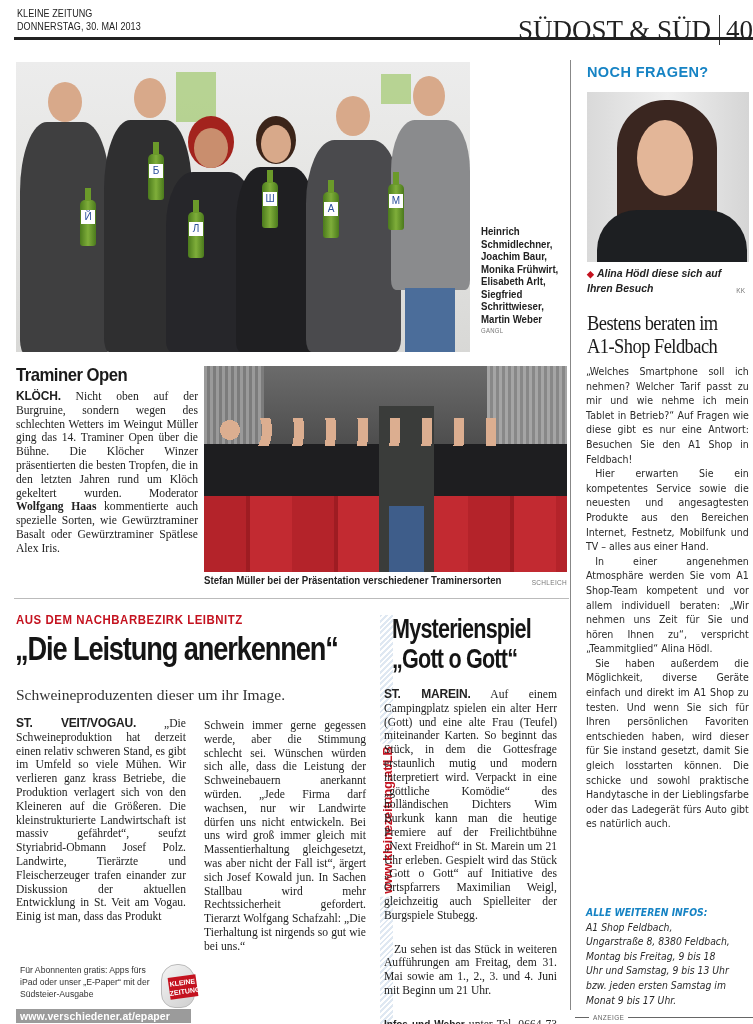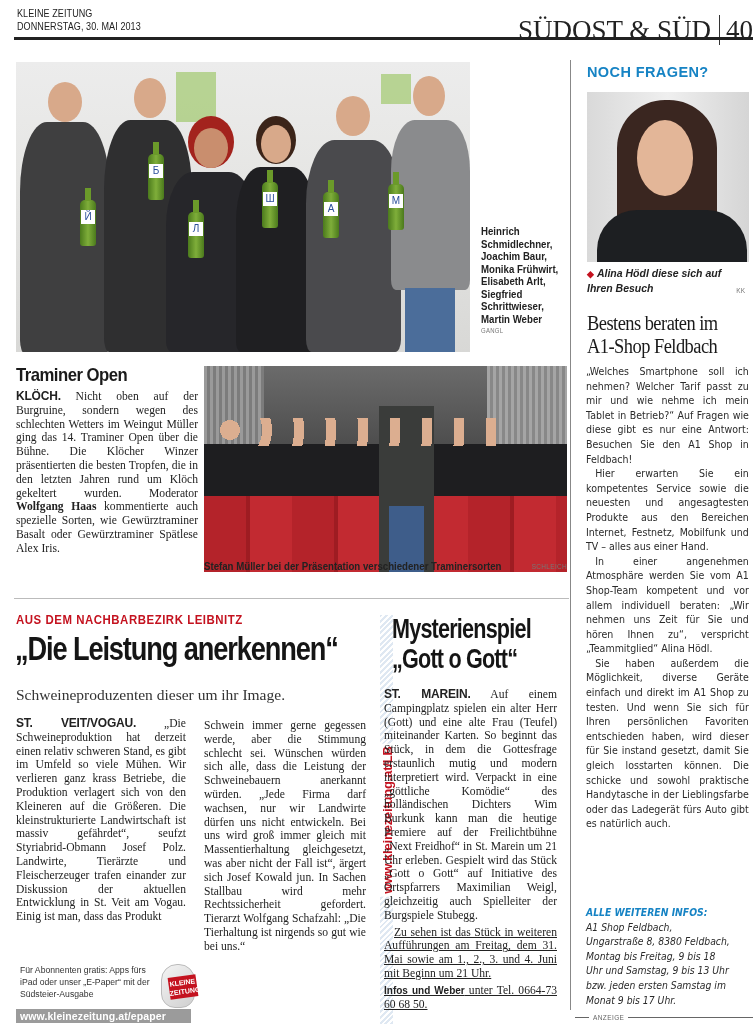--- a/index.html
+++ b/index.html
@@ -27,21 +27,21 @@
   
   .cap1 { left: 481px; top: 225px; width: 85px; font-family: "Liberation Sans", sans-serif; font-weight: bold; font-size: 10.5px; line-height: 12.5px; color: #222; transform: scaleX(0.92); transform-origin: left top; }
   .credit { font-family: "Liberation Sans", sans-serif; font-size: 6.5px; color: #777; letter-spacing: 0.3px; font-weight: normal; }
 
   
   .h-traminer { left: 16px; top: 364px; font-family: "Liberation Sans", sans-serif; font-weight: bold; font-size: 19px; letter-spacing: -0.6px; color: #1a1a1a; transform: scaleX(0.88); transform-origin: left top; }
   .body-serif { font-family: "Liberation Serif", serif; font-size: 11.6px; line-height: 13.8px; text-align: justify; hyphens: manual; color: #222; }
   .dateline { font-family: "Liberation Sans", sans-serif; font-weight: bold; font-size: 12px; letter-spacing: -0.2px; }
   .col-traminer { left: 16px; top: 390px; width: 182px; }
 
-  .cap2 { left: 204px; top: 560px; width: 363px; display: flex; justify-content: space-between; align-items: center; }
+  .cap2 { left: 204px; top: 574px; width: 363px; display: flex; justify-content: space-between; align-items: flex-end; }
   .cap2 .t { font-family: "Liberation Sans", sans-serif; font-weight: bold; font-size: 10.5px; color: #222; transform: scaleX(0.92); transform-origin: left; white-space: nowrap; }
 
   .divider-h { left: 14px; top: 598px; width: 555px; height: 1px; background: #bbb; }
 
   
   .kicker { left: 16px; top: 612px; font-family: "Liberation Sans", sans-serif; font-weight: bold; font-size: 13px; color: #c4121f; letter-spacing: 0.6px; transform: scaleX(0.88); transform-origin: left top; white-space: nowrap; }
   .h-leistung { left: 15px; top: 629px; font-family: "Liberation Sans", sans-serif; font-weight: bold; font-size: 34px; letter-spacing: -1.4px; color: #151515; transform: scaleX(0.80); transform-origin: left top; white-space: nowrap; }
   .sub-leistung { left: 16px; top: 686px; font-family: "Liberation Serif", serif; font-size: 15.5px; color: #333; white-space: nowrap; }
   .col-l1 { left: 16px; top: 717px; width: 170px; }
   .col-l2 { left: 204px; top: 719px; width: 162px; }
@@ -54,21 +54,21 @@
   .promo .tag { position: absolute; left: 153px; top: 14px; width: 28px; height: 22px; background: #c4121f; color: #fff; font-family: "Liberation Sans", sans-serif; font-weight: bold; font-size: 7px; line-height: 9px; text-align: center; padding-top: 2px; transform: rotate(-8deg); }
 
   
   .strip { left: 380px; top: 615px; width: 13px; height: 409px; background: repeating-linear-gradient(135deg, #dfe8f2 0 2px, #ffffff 2px 4px); }
   .strip-url { left: 372px; top: 820px; width: 30px; height: 1px; }
   .strip-url span { position: absolute; left: 0; top: 0; transform: translate(-50%, -50%) rotate(-90deg); transform-origin: center; white-space: nowrap; font-family: "Liberation Sans", sans-serif; font-weight: bold; font-size: 13px; color: #c4121f; letter-spacing: -0.2px; margin-left: 15px; }
 
   
   .h-myst { left: 392px; top: 614px; font-family: "Liberation Sans", sans-serif; font-weight: bold; font-size: 27px; line-height: 30px; letter-spacing: -1px; color: #151515; transform: scaleX(0.80); transform-origin: left top; white-space: nowrap; }
   .col-myst { left: 384px; top: 688px; width: 173px; }
-  .col-myst p + p { text-indent: 10px; margin-top: 3px; text-decoration: underline; }
+  .col-myst p + p { text-indent: 10px; margin-top: 20px; }
   .infos { font-family: "Liberation Sans", sans-serif; font-weight: bold; font-size: 10px; }
 
   
   .ad-border { left: 570px; top: 60px; width: 1px; height: 950px; background: #888; }
   .ad-kicker { left: 587px; top: 64px; font-family: "Liberation Sans", sans-serif; font-weight: bold; font-size: 14.5px; color: #1683c4; letter-spacing: 0.4px; white-space: nowrap; }
   .ad-cap { left: 587px; top: 266px; width: 162px; font-family: "Liberation Sans", sans-serif; font-style: italic; font-weight: bold; font-size: 10.5px; line-height: 14px; color: #222; }
   .ad-cap .dia { color: #c4121f; font-style: normal; font-size: 9px; margin-right: 3px; }
   .ad-cap .kk { position: absolute; right: 4px; top: 18px; font-family: "Liberation Sans", sans-serif; font-size: 6.5px; font-style: normal; font-weight: normal; color: #777; }
   .ad-h { left: 587px; top: 312px; width: 166px; font-family: "Liberation Serif", serif; font-size: 20.5px; line-height: 22.5px; letter-spacing: -0.6px; color: #1a1a1a; transform: scaleX(0.9); transform-origin: left top; white-space: nowrap; }
   .ad-body { left: 586px; top: 364px; width: 163px; font-family: "DejaVu Sans", sans-serif; font-size: 10.3px; line-height: 14.6px; text-align: justify; color: #2a2a2a; transform: scaleX(0.92); transform-origin: left top; width: 177px; }
@@ -183,21 +183,21 @@
 <div class="abs sub-leistung">Schweineproduzenten dieser um ihr Image.</div>
 <div class="abs col-l1 body-serif">
   <span class="dateline">ST. VEIT/VOGAU.</span><span> „Die Schweineproduktion hat derzeit einen relativ schweren Stand, es gibt im Umfeld so viele Mühen. Wir verlieren ganz krass Betriebe, die Produktion verlagert sich von den Kleineren auf die Größeren. Die kleinstrukturierte Landwirtschaft ist massiv gefährdet“, seufzt Styriabrid-Obmann Josef Polz. Landwirte, Tierärzte und Fleischerzeuger trafen einander zur Diskussion der aktuellen Entwicklung in St. Veit am Vogau. Einig ist man, dass das Produkt</span>
 </div>
 <div class="abs col-l2 body-serif">Schwein immer gerne gegessen werde, aber die Stimmung schlecht sei. Wünschen würden sich alle, dass die Leistung der Schweinebauern anerkannt würden. „Jede Firma darf wachsen, nur wir Landwirte dürfen uns nicht entwickeln. Bei uns wird groß immer gleich mit Massentierhaltung gleichgesetzt, was aber nicht der Fall ist“, ärgert sich Josef Kowald jun. In Sachen Stallbau wird mehr Rechtssicherheit gefordert. Tierarzt Wolfgang Schafzahl: „Die Tierhaltung ist nirgends so gut wie bei uns.“</div>
 
 <div class="abs promo">
   <div class="mouse"></div>
   <div class="tag">KLEINE ZEITUNG</div>
   <div class="txt">Für Abonnenten gratis: Apps fürs iPad oder unser „E-Paper“ mit der Südsteier-Ausgabe</div>
-  <div class="url">www.kleinezeitung.at/epaper</div>
+  <div class="url">www.verschiedener.at/epaper</div>
 </div>
 
 <div class="abs strip"></div>
 <div class="abs strip-url">
   <span style="background:#fff;padding:0 3px;">www.kleinezeitung.at/LB</span>
 </div>
 
 <div class="abs h-myst">
   <div>Mysterienspiel</div>
   <div>„Gott o Gott“</div>

